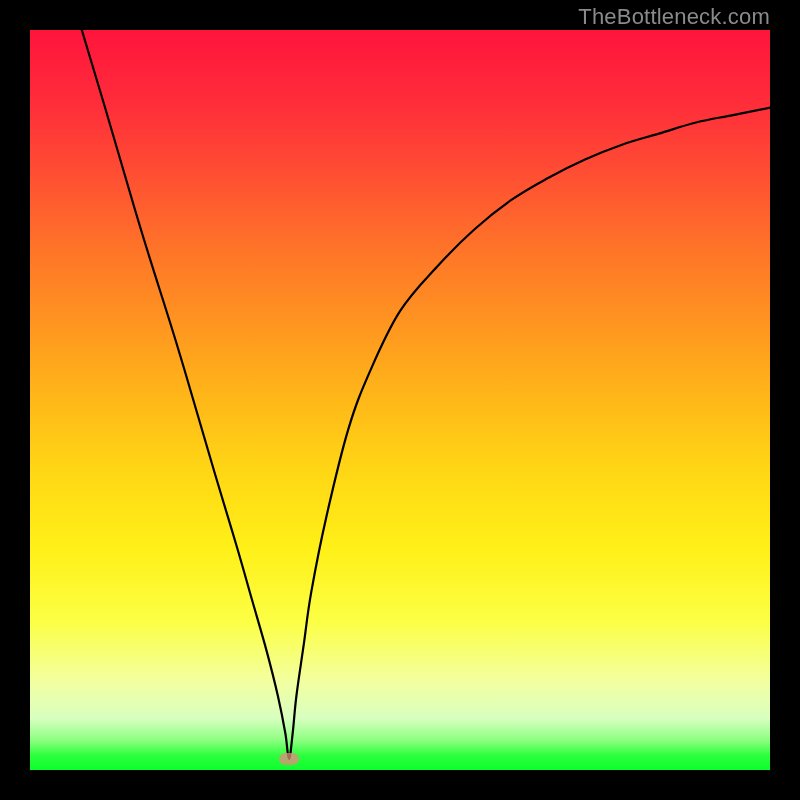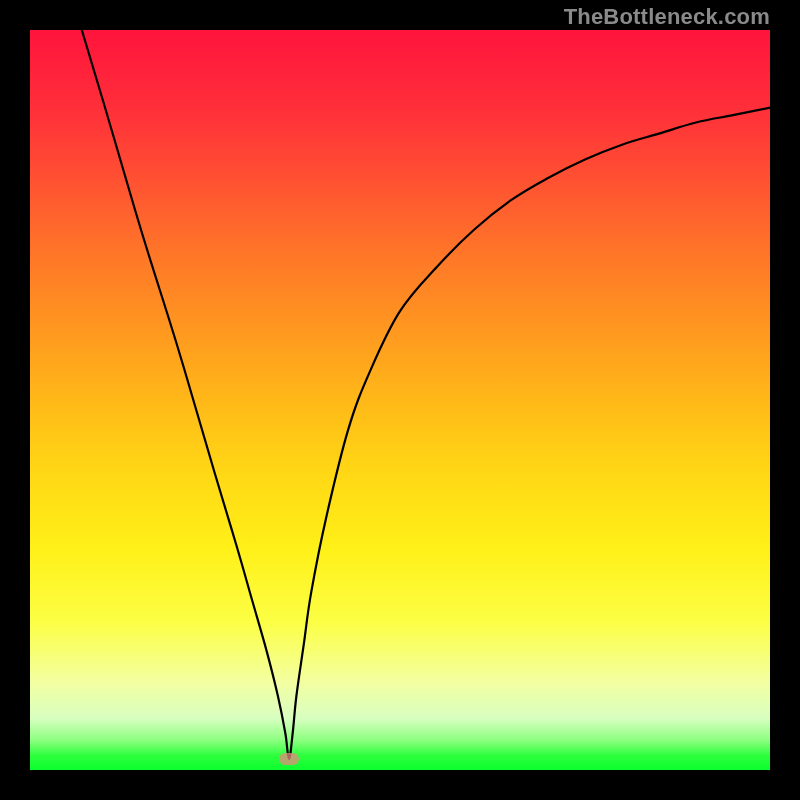--- a/index.html
+++ b/index.html
@@ -42,21 +42,21 @@
       #2eff3e 98%,
       #0aff2c 100%
     );
   }
   .watermark {
     position: absolute;
     top: 4px;
     right: 30px;
     color: #8a8a8a;
     font-size: 22px;
-    font-weight: 700;
+    font-weight: 400;
     letter-spacing: 0.2px;
     user-select: none;
   }
   svg.curve {
     position: absolute;
     top: 0;
     left: 0;
   }
   .marker {
     position: absolute;

